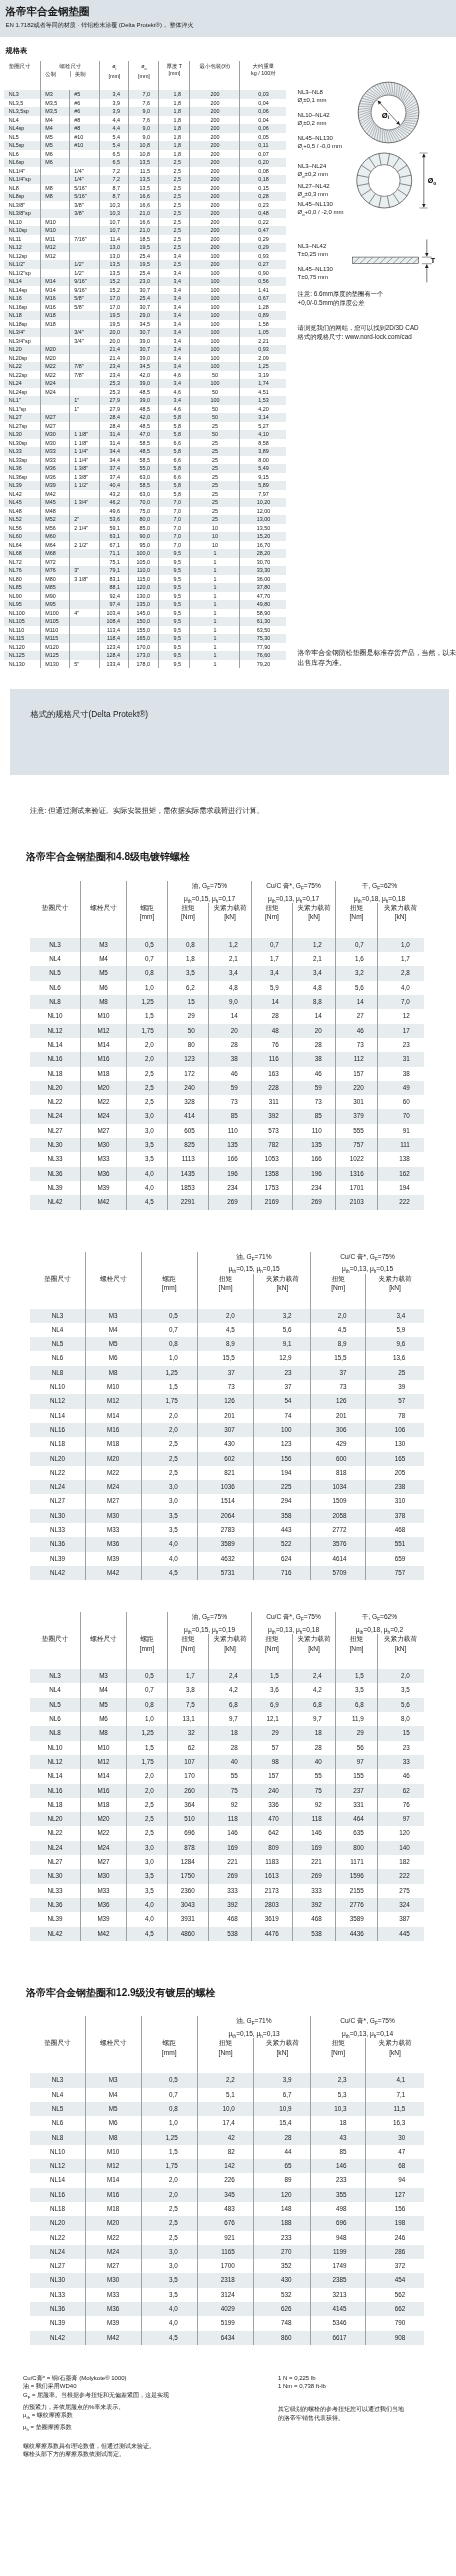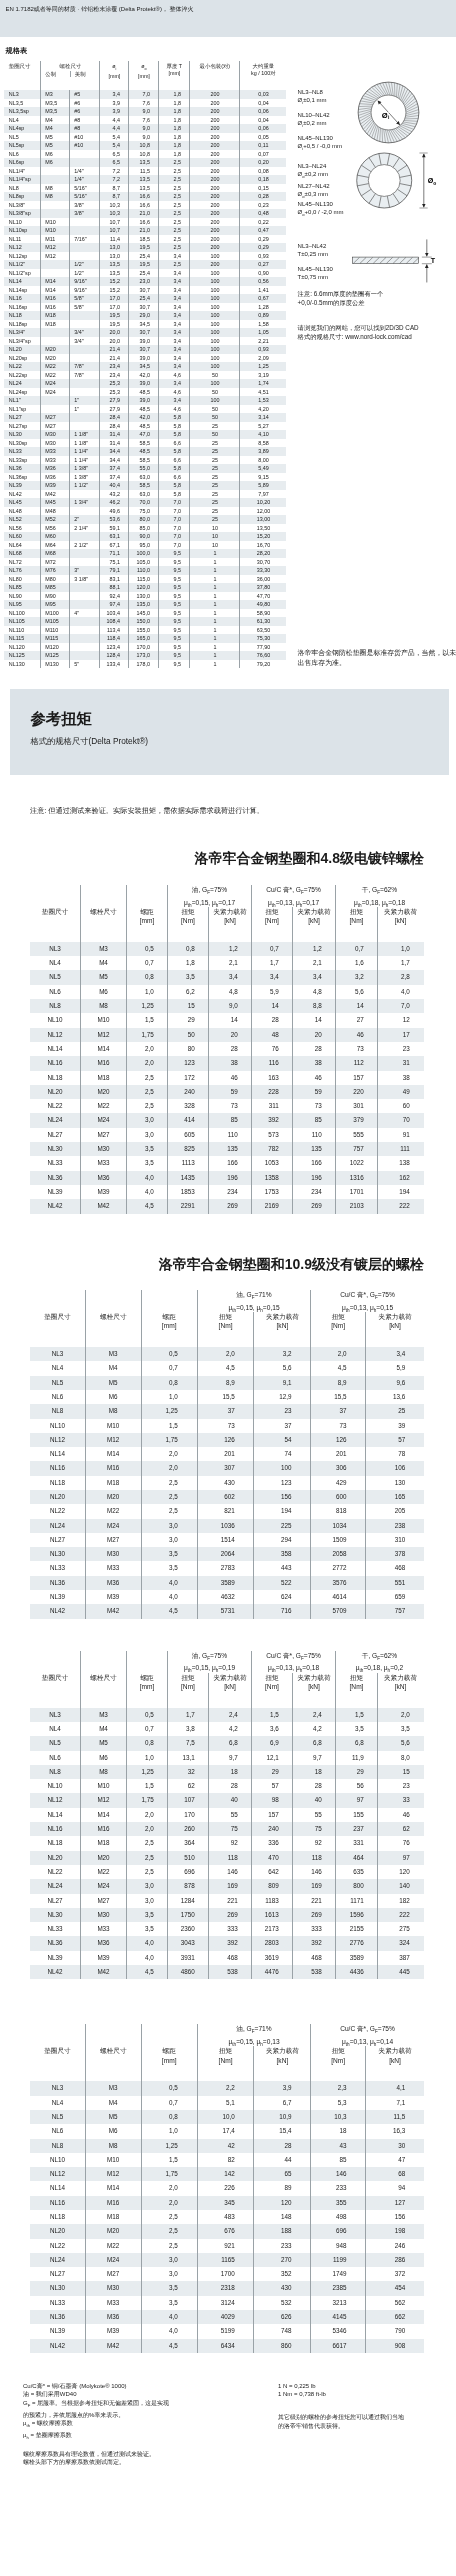--- a/index.html
+++ b/index.html
@@ -48,21 +48,21 @@
   .stock-note{position:absolute;left:2.2px;width:163px;font-size:6.9px;line-height:9.4px;}
   .svgbox{position:absolute;}
   
   .band2{background:var(--band);margin:21px 7.7px 0 10px;height:86px;box-sizing:border-box;padding:20px 0 0 20.4px;}
   .band2 h2{font-size:15.4px;margin:0 0 5.5px 0;font-weight:bold;}
   .band2 .sub{font-size:8.3px;}
   .torque-note{margin:31px 0 0 30px;font-size:7.2px;}
   
   .ttable{margin-left:30px;width:394px;}
   #tt0{margin-top:34px;}#tt1{margin-top:42px;}#tt2{margin-top:32px;}#tt3{margin-top:45px;}
-  .ttitle{font-size:14px;font-weight:bold;margin:0 0 16.5px -3.9px;text-align:right;}
+  .ttitle{font-size:10px;font-weight:bold;margin:0 0 16.5px -3.9px;}
   .tgroups{display:flex;font-size:6.6px;text-align:center;}
   .tg{box-sizing:border-box;height:22px;}
   .tg div{line-height:9.4px;}
   .tlabels{display:flex;font-size:6.6px;text-align:center;}
   .tl{box-sizing:border-box;height:35px;}
   .tl div{line-height:9.4px;}
   .tbody .trow{display:flex;height:14.3px;align-items:center;font-size:6.3px;}
   .tbody .trow:nth-child(odd){background:var(--stripe);}
   .trow span{box-sizing:border-box;display:block;height:100%;line-height:14.3px;}
   .ctr{text-align:center;}
@@ -71,20 +71,21 @@
   
   .footnotes{position:relative;margin:29px 0 0 23px;font-size:6px;line-height:8.5px;}
   .fn-block2{margin-top:7.2px;}
   .fn-right{position:absolute;left:255px;top:0;width:182px;}
   .fn-right .fn-block2{margin-top:14.3px;}
 </style>
 </head>
 <body>
 
 <div class="band1">
+  <h1>洛帝牢合金钢垫圈</h1>
   <div class="sub">EN 1.7182或者等同的材质 · 锌铝粉末涂覆 (Delta Protekt®)， 整体淬火</div>
 </div>
 
 <div class="spec-heading">规格表</div>
 
 <div class="spec-area">
   <div class="spec-table">
     <div class="sphead">
       <span class="sh sc0h">垫圈尺寸</span>
       <span class="sh boltgrp bl">
@@ -984,21 +985,20 @@
     <div class="side-note" style="top:263px">
       <div>请浏览我们的网站，您可以找到2D/3D CAD</div>
       <div><span>格式的规格尺寸: </span><span>www.nord-lock.com/cad</span></div>
     </div>
 
     <div class="stock-note" style="top:587px">洛帝牢合金钢防松垫圈是标准存货产品，当然，以未出售库存为准。</div>
   </div>
 </div>
 
 <div class="band2">
-  <h2>参考扭矩</h2>
   <div class="sub">格式的规格尺寸(Delta Protekt®)</div>
 </div>
 
 <div class="torque-note">注意: 但通过测试来验证。实际安装扭矩，需依据实际需求载荷进行计算。</div>
 
 <div class="ttable t9" id="tt0">
     <div class="ttitle">洛帝牢合金钢垫圈和4.8级电镀锌螺栓</div>
     <div class="tgroups">
       <span class="tg" style="width: 50px;"></span>
       <span class="tg bl" style="width: 46px;"></span>
@@ -1258,21 +1258,20 @@
         <span class="bl num" style="width: 41px;">2291</span>
         <span class="bl num" style="width: 43px;">269</span>
         <span class="bl num" style="width: 41px;">2169</span>
         <span class="bl num" style="width: 43px;">269</span>
         <span class="bl num" style="width: 42px;">2103</span>
         <span class="bl num" style="width: 46px;">222</span>
       </div>
     </div>
   </div>
 <div class="ttable t7" id="tt1">
-    <div class="ttitle">洛帝牢合金钢垫圈和10.9级没有镀层的螺栓</div>
     <div class="tgroups">
       <span class="tg" style="width: 55px;"></span>
       <span class="tg bl" style="width: 56px;"></span>
       <span class="tg bl" style="width: 56px;"></span>
       <span class="tg bl" style="width: 113px;">
         <div>油, G<sub>F</sub>=71%</div>
         <div>μ<sub>th</sub>=0,15, μ<sub>h</sub>=0,15</div>
       </span>
       <span class="tg bl" style="width: 114px;">
         <div>Cu/C 膏*, G<sub>F</sub>=75%</div>
@@ -1741,20 +1740,21 @@
         <span class="bl num" style="width: 41px;">4860</span>
         <span class="bl num" style="width: 43px;">538</span>
         <span class="bl num" style="width: 41px;">4476</span>
         <span class="bl num" style="width: 43px;">538</span>
         <span class="bl num" style="width: 42px;">4436</span>
         <span class="bl num" style="width: 46px;">445</span>
       </div>
     </div>
   </div>
 <div class="ttable t7" id="tt3">
+    <div class="ttitle">洛帝牢合金钢垫圈和12.9级没有镀层的螺栓</div>
     <div class="tgroups">
       <span class="tg" style="width: 55px;"></span>
       <span class="tg bl" style="width: 56px;"></span>
       <span class="tg bl" style="width: 56px;"></span>
       <span class="tg bl" style="width: 113px;">
         <div>油, G<sub>F</sub>=71%</div>
         <div>μ<sub>th</sub>=0,15, μ<sub>h</sub>=0,13</div>
       </span>
       <span class="tg bl" style="width: 114px;">
         <div>Cu/C 膏*, G<sub>F</sub>=75%</div>

